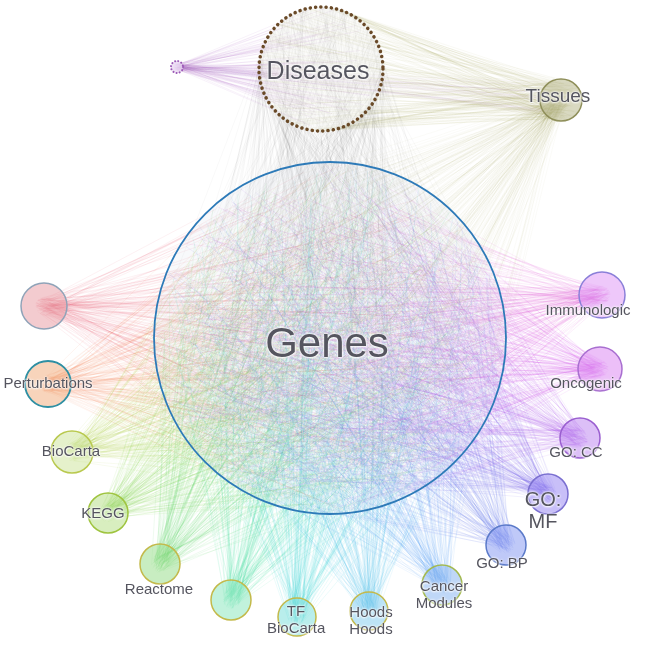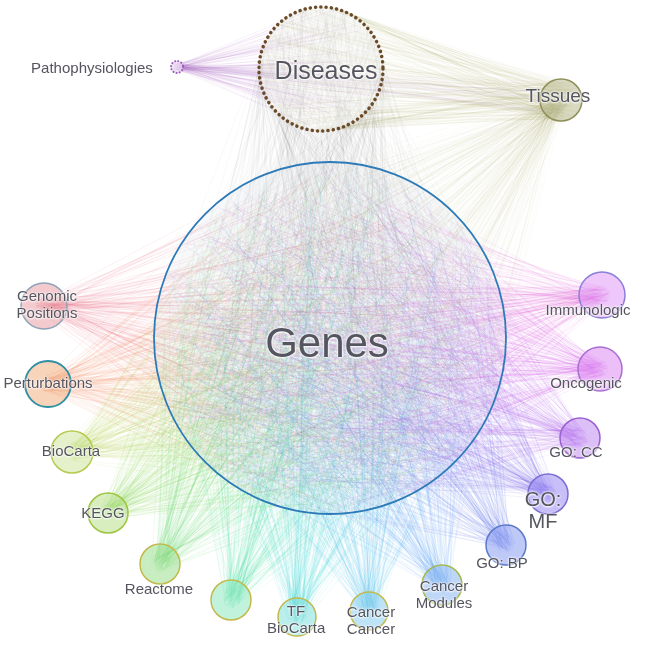--- a/index.html
+++ b/index.html
@@ -92,31 +92,29 @@
       <circle cx="297" cy="617" r="19" fill="#7fe0dc" fill-opacity="0.55" stroke="#c3b94a" stroke-width="1.5"></circle>
       <circle cx="369" cy="611" r="19" fill="#86cdee" fill-opacity="0.55" stroke="#c3b94a" stroke-width="1.5"></circle>
       <circle cx="442" cy="585" r="20" fill="#8ab6f0" fill-opacity="0.55" stroke="#a3b94f" stroke-width="1.5"></circle>
       <circle cx="506" cy="545" r="20" fill="#8a9cf2" fill-opacity="0.55" stroke="#5b7ac9" stroke-width="1.5"></circle>
       <circle cx="548" cy="494" r="20" fill="#9b8af2" fill-opacity="0.55" stroke="#7a6fd0" stroke-width="1.5"></circle>
       <circle cx="580" cy="438" r="20" fill="#c08af0" fill-opacity="0.55" stroke="#9a5fd0" stroke-width="1.5"></circle>
       <circle cx="600" cy="369" r="22" fill="#dc8af2" fill-opacity="0.55" stroke="#a86fd0" stroke-width="1.5"></circle>
       <circle cx="602" cy="295" r="23" fill="#e09af5" fill-opacity="0.55" stroke="#8a7fd8" stroke-width="1.5"></circle>
     </svg>
   <div class="label-layer">
-      <div class="node-label" style="left: 326px; top: 70px; font-size: 25px; width: 130px;">Diseases</div>
-      <div class="node-label" style="left: 92px; top: 68px; font-size: 15px; width: 170px;">Pathophysiologies</div>
+      <div class="node-label" style="left: 318px; top: 70px; font-size: 25px; width: 130px;">Diseases</div>
       <div class="node-label" style="left: 558px; top: 96px; font-size: 19px; width: 80px;">Tissues</div>
       <div class="node-label" style="left: 327px; top: 343px; font-size: 42px; width: 200px;">Genes</div>
-      <div class="node-label" style="left: 47px; top: 305px; font-size: 15px; width: 82px;">Genomic Positions</div>
       <div class="node-label" style="left: 48px; top: 383px; font-size: 15px; width: 110px;">Perturbations</div>
       <div class="node-label" style="left: 71px; top: 451px; font-size: 15px; width: 90px;">BioCarta</div>
       <div class="node-label" style="left: 103px; top: 513px; font-size: 15px; width: 70px;">KEGG</div>
       <div class="node-label" style="left: 159px; top: 564px; font-size: 15px; width: 100px; margin-top: 25px;">Reactome</div>
       <div class="node-label" style="left: 296px; top: 620px; font-size: 15px; width: 58px;">TF BioCarta</div>
-      <div class="node-label" style="left: 371px; top: 621px; font-size: 15px; width: 62px;">Cancer Cancer</div>
+      <div class="node-label" style="left: 371px; top: 621px; font-size: 15px; width: 62px;">Hoods Hoods</div>
       <div class="node-label" style="left: 444px; top: 595px; font-size: 15px; width: 72px;">Cancer Modules</div>
       <div class="node-label" style="left: 502px; top: 563px; font-size: 15px; width: 70px;">GO: BP</div>
       <div class="node-label" style="left: 543px; top: 510px; font-size: 20px; width: 70px;">GO: MF</div>
       <div class="node-label" style="left: 576px; top: 452px; font-size: 15px; width: 70px;">GO: CC</div>
       <div class="node-label" style="left: 586px; top: 383px; font-size: 15px; width: 90px;">Oncogenic</div>
       <div class="node-label" style="left: 588px; top: 310px; font-size: 15px; width: 100px;">Immunologic</div>
     </div>
 </div>
 
 </body></html>

